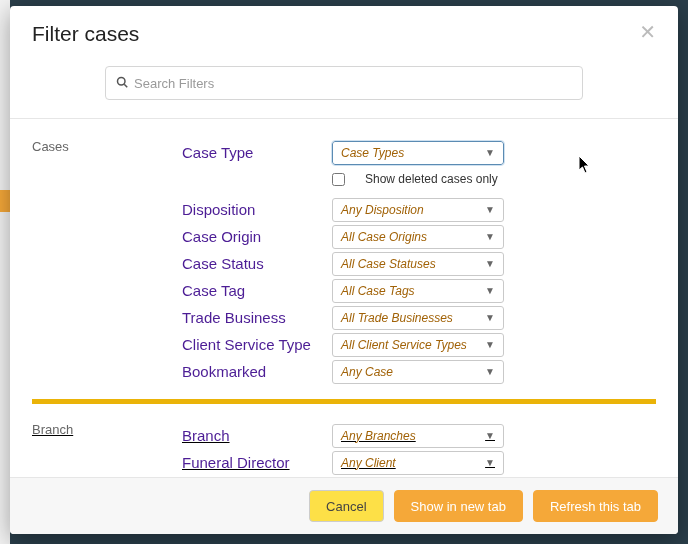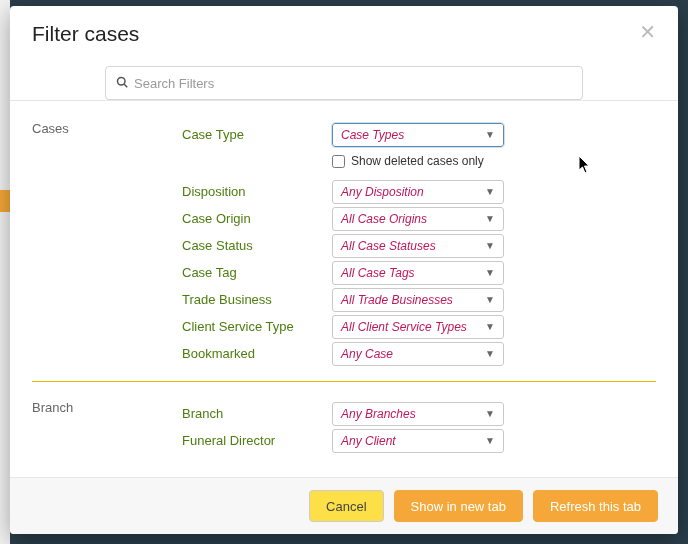--- a/index.html
+++ b/index.html
@@ -34,21 +34,21 @@
     font-weight: 400;
     color: #222;
   }
   .close-x {
     color: #bbb;
     font-size: 20px;
     cursor: pointer;
     line-height: 1;
   }
   .search-bar-wrap {
-    padding: 6px 22px 0 22px;
+    padding: 6px 22px 18px 22px;
     border-bottom: 1px solid #e6e6e6;
     display: flex;
     justify-content: center;
   }
   .search-bar {
     display: flex;
     align-items: center;
     width: 478px;
     height: 34px;
     border: 1px solid #d6d6d6;
@@ -78,68 +78,69 @@
     padding: 20px 22px 10px 22px;
   }
 
   .section {
     display: grid;
     grid-template-columns: 150px 1fr;
     gap: 0;
     padding-bottom: 14px;
   }
   .section + .section {
-    border-top: 1px solid #eab308;
+    border-top: 5px solid #eab308;
     padding-top: 18px;
+    text-decoration: underline;
   }
   .section-title {
     font-size: 13px;
     color: #666;
   }
   .fields { }
   .field-row {
     display: grid;
     grid-template-columns: 150px 172px;
     align-items: center;
     min-height: 27px;
     margin-bottom: 0;
   }
   .field-label {
-    font-size: 13px;
-    color: #4d7c0f;
+    font-size: 15px;
+    color: #4c1d95;
   }
   .select {
     display: flex;
     align-items: center;
     justify-content: space-between;
     height: 24px;
     border: 1px solid #c9c9c9;
     border-radius: 3px;
     padding: 0 8px;
     background: #fff;
     cursor: pointer;
   }
   .select.active {
     border-color: #5b8bb3;
     outline: 1px solid #cfe1f0;
   }
   .select .ph {
     font-size: 12px;
     font-style: italic;
-    color: #be185d;
+    color: #a16207;
   }
   .select .chev {
     font-size: 10px;
     color: #666;
   }
   .checkbox-row {
     grid-column: 2 / 3;
     display: flex;
     align-items: center;
-    gap: 6px;
+    gap: 20px;
     font-size: 12px;
     color: #333;
     margin-top: 6px;
     margin-bottom: 10px;
   }
   .checkbox-row input { width: 13px; height: 13px; }
 
   .modal-footer {
     border-top: 1px solid #e6e6e6;
     background: #f7f7f7;

